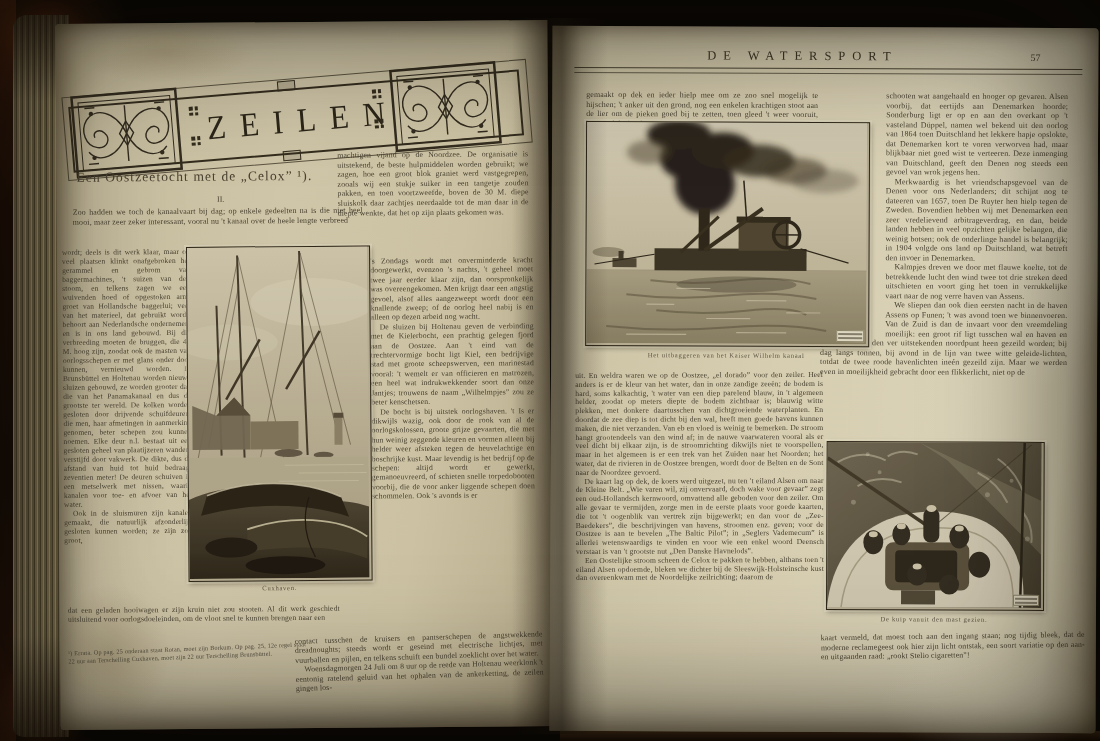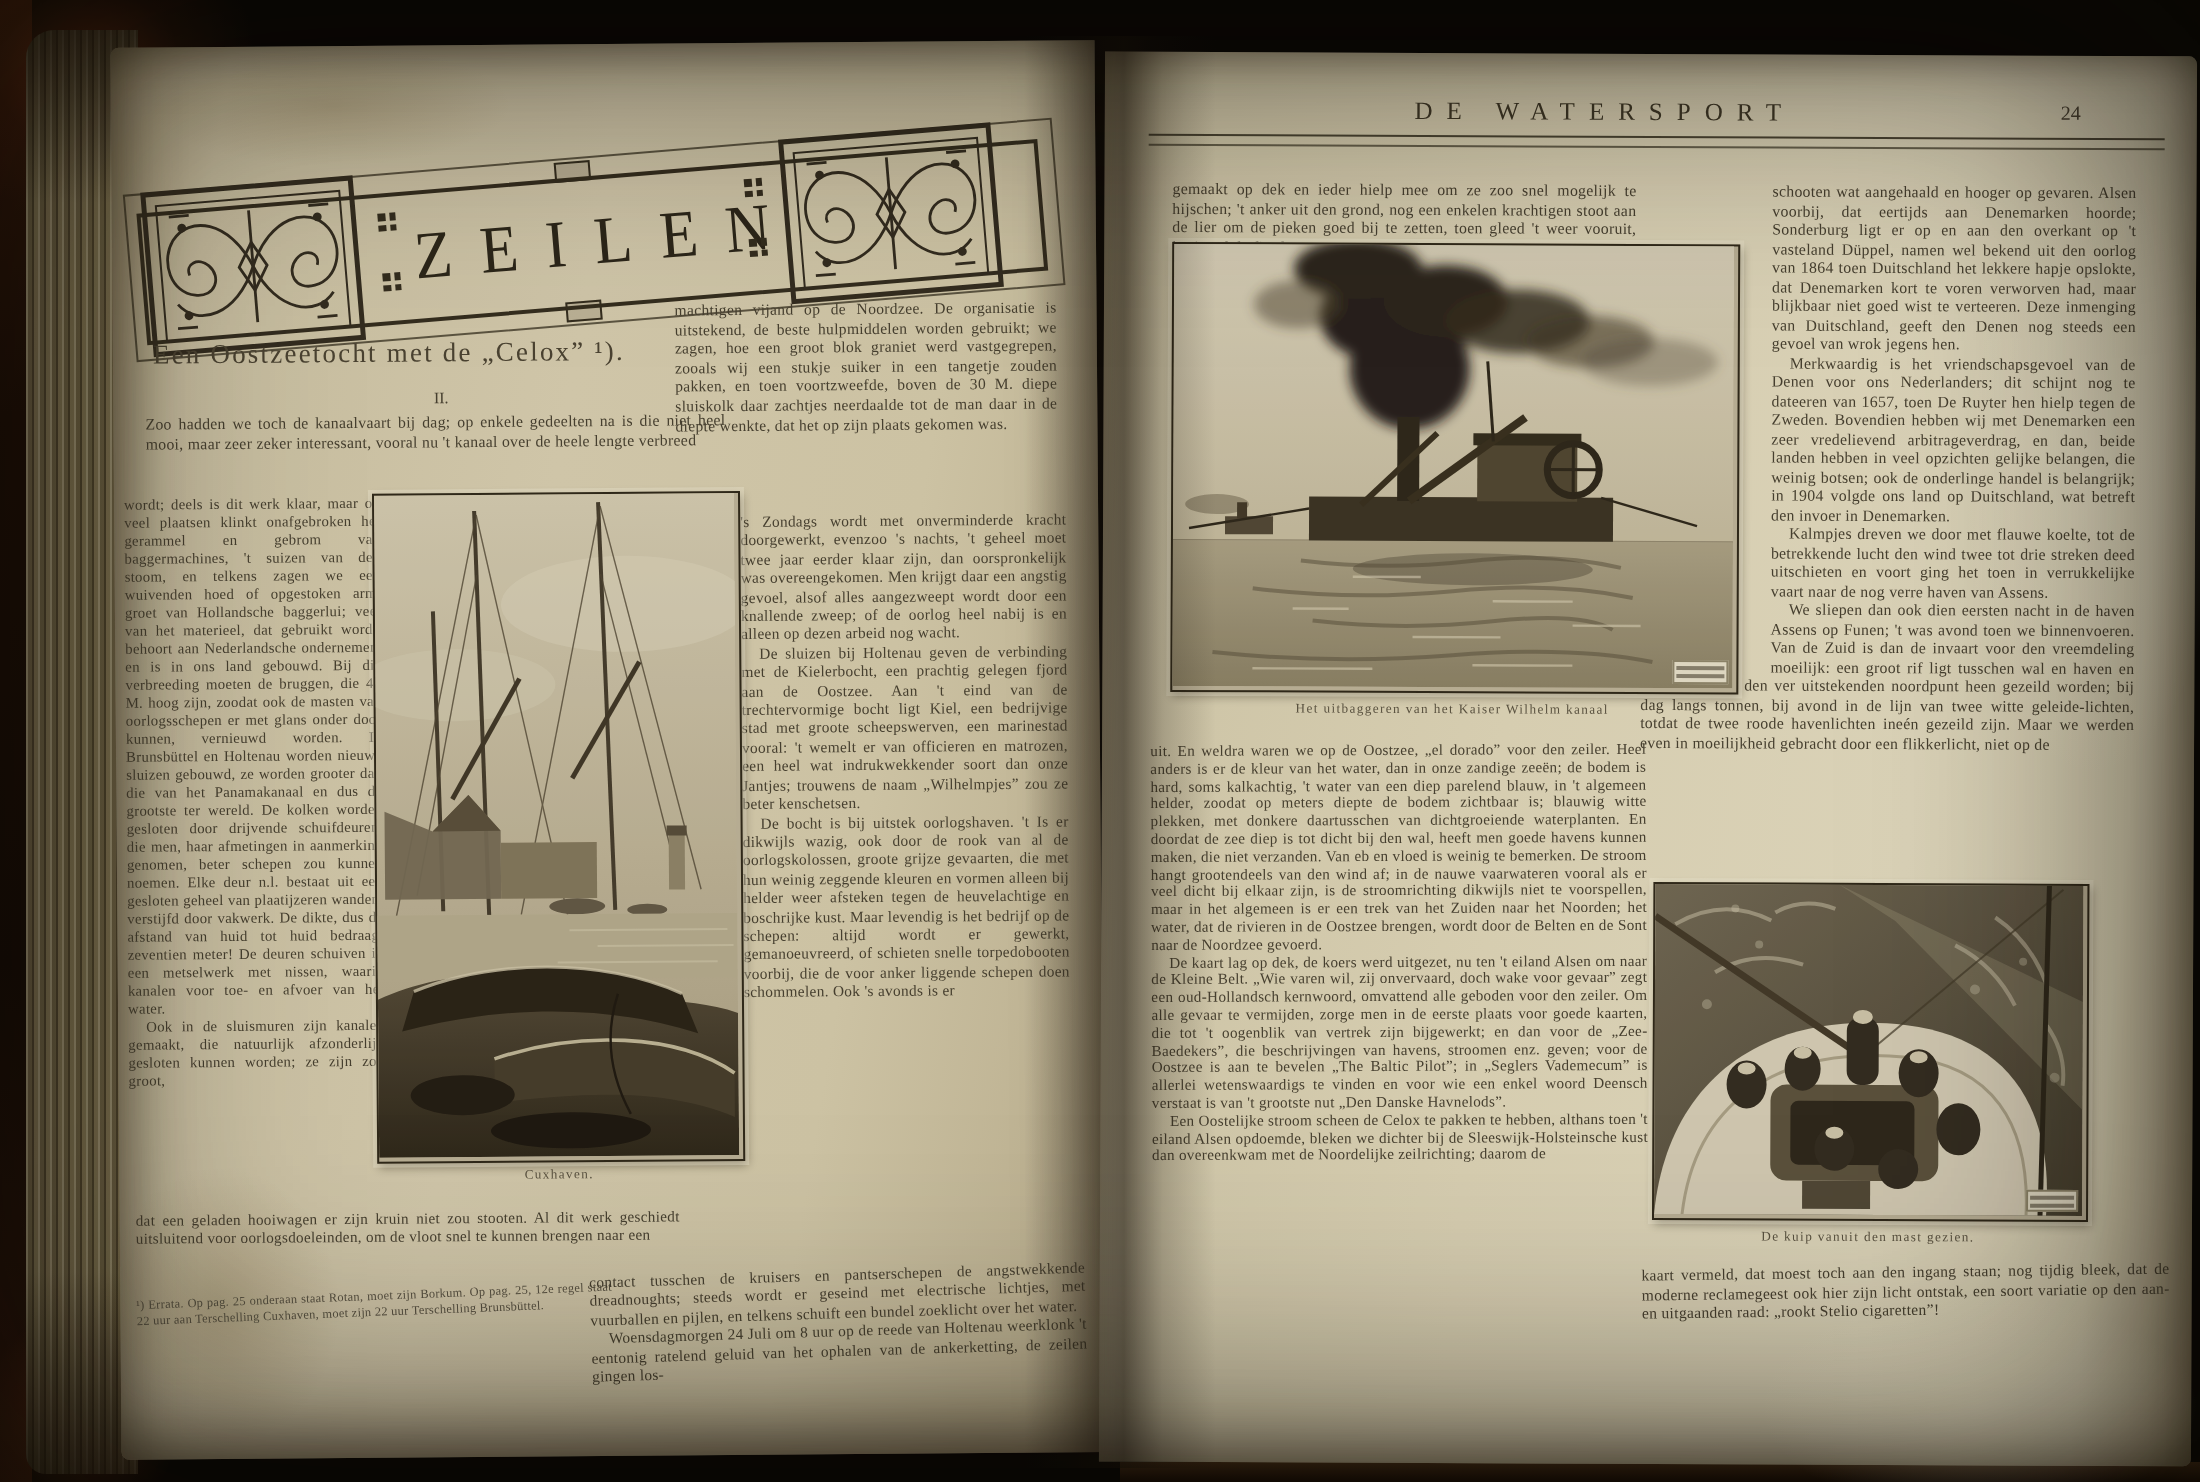--- a/index.html
+++ b/index.html
@@ -274,21 +274,21 @@
       <p>contact tusschen de kruisers en pantserschepen de angstwekkende dreadnoughts; steeds wordt er geseind met electrische lichtjes, met vuurballen en pijlen, en telkens schuift een bundel zoeklicht over het water.</p>
       <p>Woensdagmorgen 24 Juli om 8 uur op de reede van Holtenau weerklonk 't eentonig ratelend geluid van het ophalen van de ankerketting, de zeilen gingen los-</p>
     </div>
   </div>
 
   <div class="page" id="right-page">
     <div class="stain" style="left:430px;top:60px;width:130px;height:300px;background:radial-gradient(closest-side,rgba(235,228,205,.5),transparent);"></div>
     <div class="stain" style="left:330px;top:620px;width:220px;height:110px;background:radial-gradient(closest-side,rgba(235,228,200,.4),transparent);"></div>
 
     <div class="rp-header-title">DE WATERSPORT</div>
-    <div class="rp-page-num">24</div>
+    <div class="rp-page-num">57</div>
     <div class="rp-rule"></div>
 
     <div class="btxt colLeftTop">
       <p>gemaakt op dek en ieder hielp mee om ze zoo snel mogelijk te hijschen; 't anker uit den grond, nog een enkelen krachtigen stoot aan de lier om de pieken goed bij te zetten, toen gleed 't weer vooruit, kruisend de fjord</p>
     </div>
 
     <div class="btxt colRight">
       <span class="wrap-spacer"></span>
       <p>schooten wat aangehaald en hooger op gevaren. Alsen voorbij, dat eertijds aan Denemarken hoorde; Sonderburg ligt er op en aan den overkant op 't vasteland Düppel, namen wel bekend uit den oorlog van 1864 toen Duitschland het lekkere hapje opslokte, dat Denemarken kort te voren verworven had, maar blijkbaar niet goed wist te verteeren. Deze inmenging van Duitschland, geeft den Denen nog steeds een gevoel van wrok jegens hen.</p>
       <p>Merkwaardig is het vriendschapsgevoel van de Denen voor ons Nederlanders; dit schijnt nog te dateeren van 1657, toen De Ruyter hen hielp tegen de Zweden. Bovendien hebben wij met Denemarken een zeer vredelievend arbitrageverdrag, en dan, beide landen hebben in veel opzichten gelijke belangen, die weinig botsen; ook de onderlinge handel is belangrijk; in 1904 volgde ons land op Duitschland, wat betreft den invoer in Denemarken.</p>

